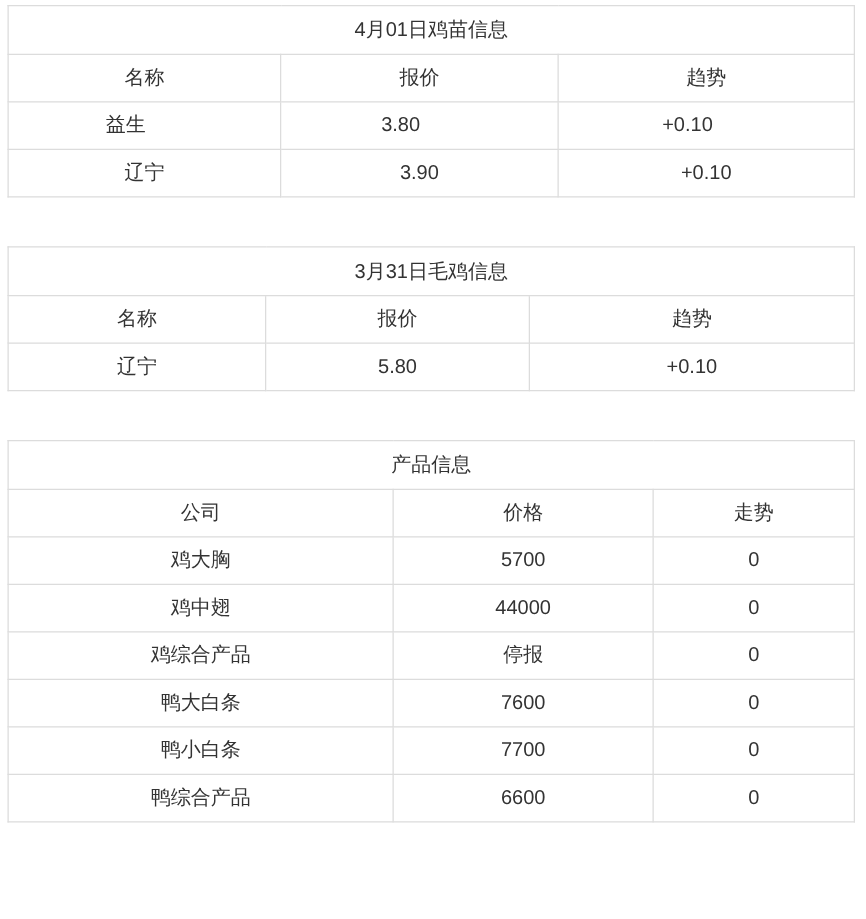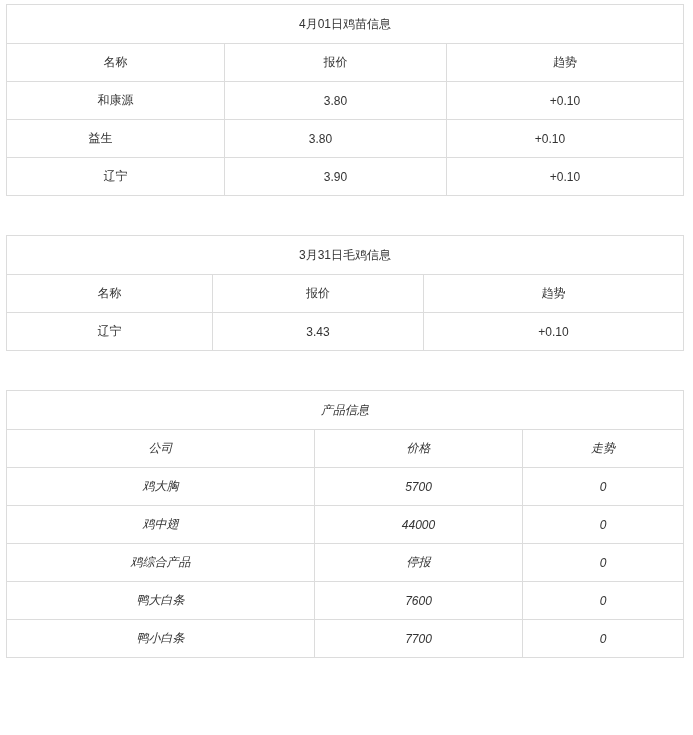--- a/index.html
+++ b/index.html
@@ -13,25 +13,25 @@
   .page {
     padding: 4px 0 0 6px;
     font-family: "Liberation Sans", sans-serif;
   }
   table.data-table {
     border-collapse: collapse;
     table-layout: fixed;
     width: 677px;
     margin: 0 0 39px 0;
     font-family: "Liberation Sans", sans-serif;
-    font-size: 12px;
+    font-size: 16px;
     color: #333333;
     background: #ffffff;
   }
-  table.data-table:last-child { margin-bottom: 0; font-style: italic; }
+  table.data-table:last-child { margin-bottom: 0; }
   table.data-table td {
     border: 1px solid #dcdcdc;
     height: 37px;
     padding: 0;
     text-align: center;
     vertical-align: middle;
     white-space: nowrap;
     overflow: hidden;
   }
   table.data-table td.title-cell { height: 38px; }
@@ -51,25 +51,20 @@
     </colgroup>
     <tbody>
       <tr>
         <td class="title-cell" colspan="3">4月01日鸡苗信息</td>
       </tr>
       <tr>
         <td>名称</td>
         <td>报价</td>
         <td>趋势</td>
       </tr>
-      <tr>
-        <td>和康源</td>
-        <td>3.80</td>
-        <td>+0.10</td>
-      </tr>
       <tr class="shift-left">
         <td>益生</td>
         <td>3.80</td>
         <td>+0.10</td>
       </tr>
       <tr>
         <td>辽宁</td>
         <td>3.90</td>
         <td>+0.10</td>
       </tr>
@@ -86,21 +81,21 @@
       <tr>
         <td class="title-cell" colspan="3">3月31日毛鸡信息</td>
       </tr>
       <tr>
         <td>名称</td>
         <td>报价</td>
         <td>趋势</td>
       </tr>
       <tr>
         <td>辽宁</td>
-        <td>3.43</td>
+        <td>5.80</td>
         <td>+0.10</td>
       </tr>
     </tbody>
   </table>
 
   <table class="data-table">
     <colgroup>
       <col style="width:308px">
         <col style="width:208px">
         <col style="width:161px">
@@ -132,16 +127,21 @@
       <tr>
         <td>鸭大白条</td>
         <td>7600</td>
         <td>0</td>
       </tr>
       <tr>
         <td>鸭小白条</td>
         <td>7700</td>
         <td>0</td>
       </tr>
+      <tr>
+        <td>鸭综合产品</td>
+        <td>6600</td>
+        <td>0</td>
+      </tr>
     </tbody>
   </table>
 
 </div>
 
 </body></html>

